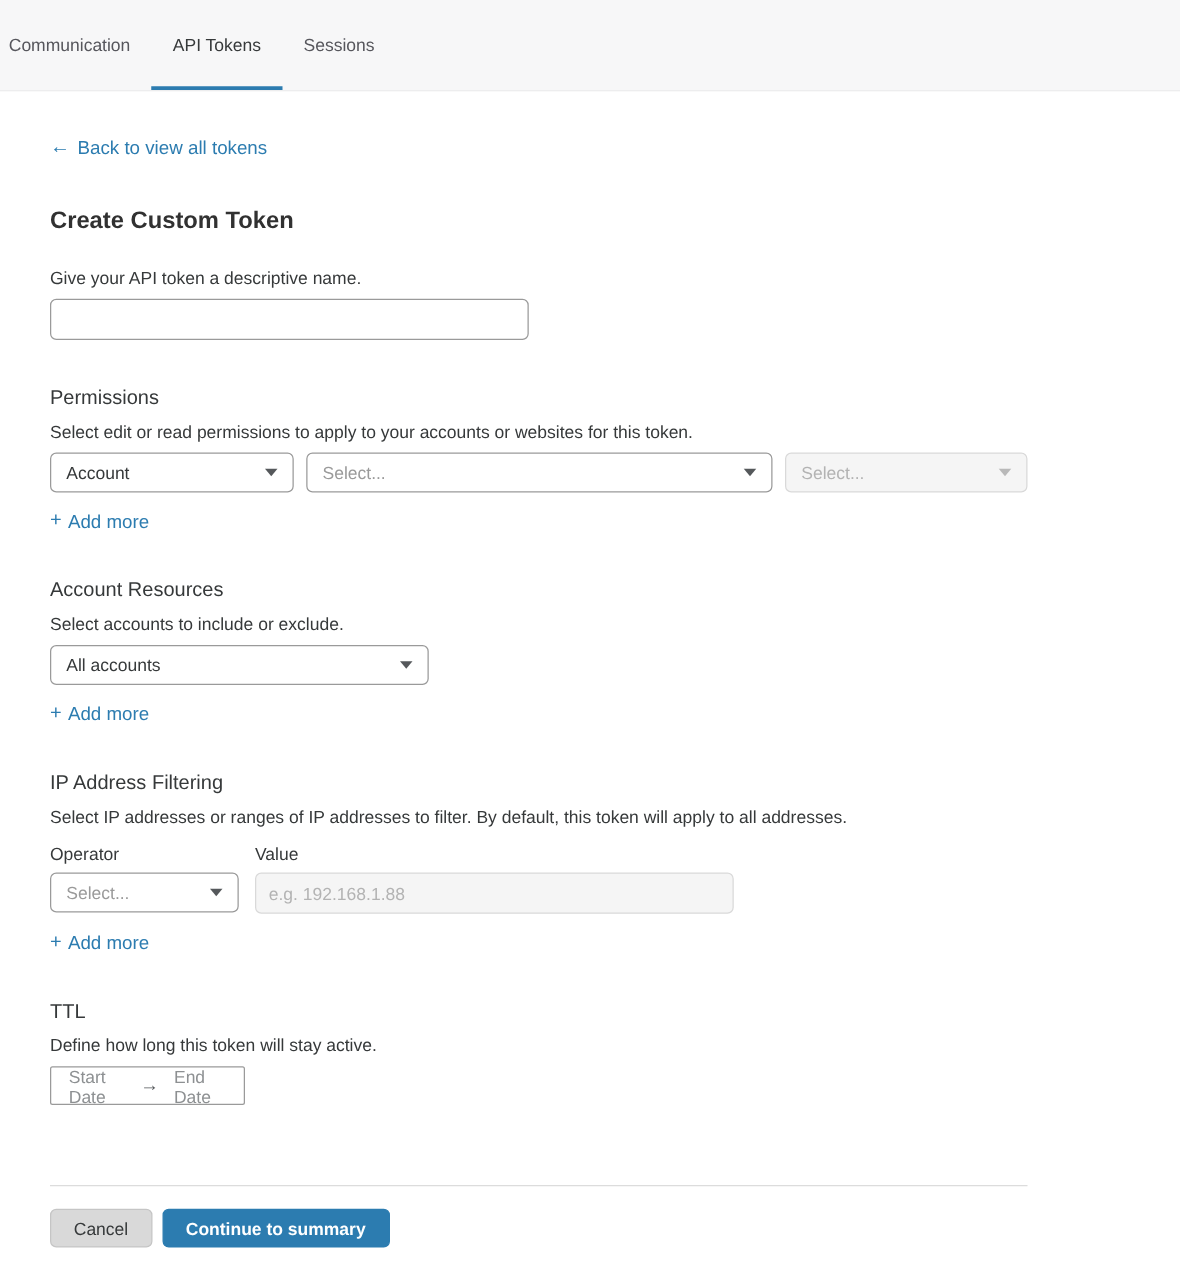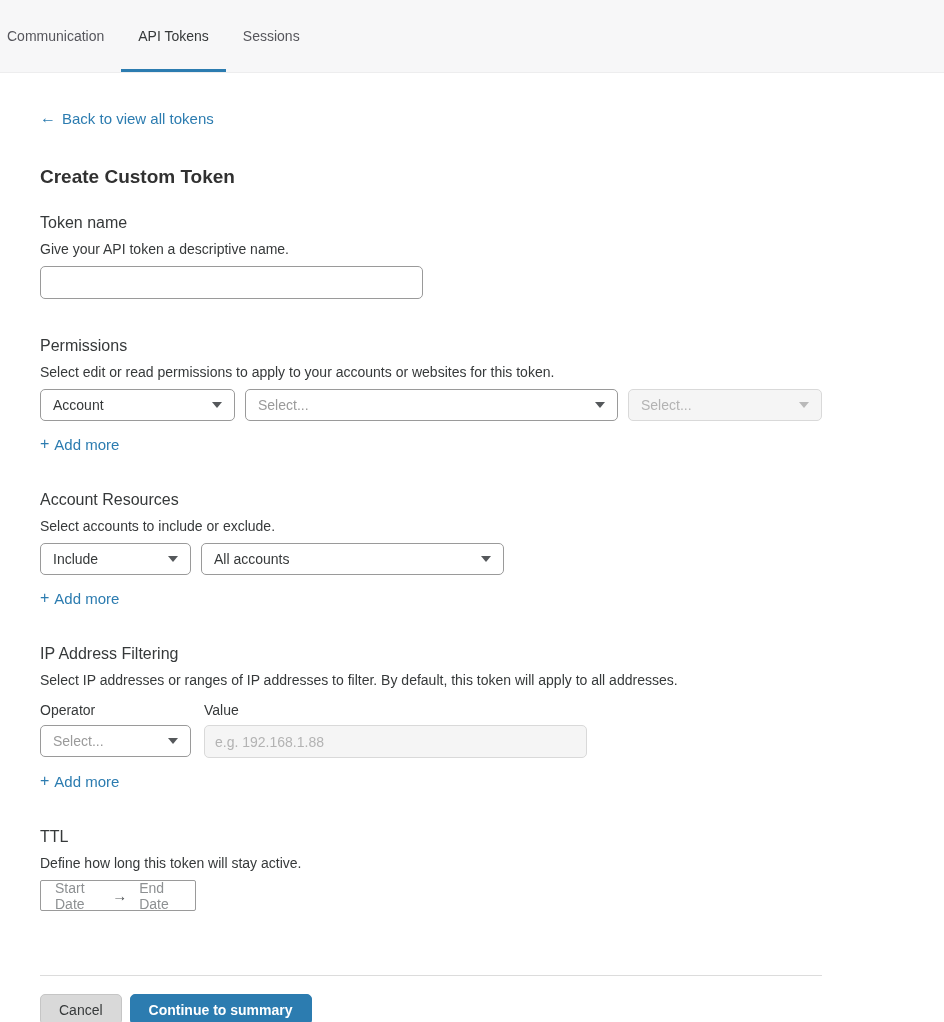--- a/index.html
+++ b/index.html
@@ -205,21 +205,20 @@
 
   <a class="back-link">
     <span class="arrow">←</span>
     <span>Back to view all tokens</span>
   </a>
 
   <h1 class="page-title">Create Custom Token</h1>
 
   
   <div class="section tight">
-    <div class="section-heading">Token name</div>
     <div class="section-desc">Give your API token a descriptive name.</div>
     <div class="controls-row">
       <input class="text-input" type="text" placeholder="" style="">
     </div>
   </div>
 
   
   <div class="section">
     <div class="section-heading">Permissions</div>
     <div class="section-desc">Select edit or read permissions to apply to your accounts or websites for this token.</div>
@@ -241,24 +240,20 @@
       <span class="plus">+</span>
       <span>Add more</span>
     </a>
   </div>
 
   
   <div class="section">
     <div class="section-heading">Account Resources</div>
     <div class="section-desc">Select accounts to include or exclude.</div>
     <div class="controls-row">
-      <div class="select w-mode">
-        <span class="sel-text">Include</span>
-        <span class="chev"></span>
-      </div>
       <div class="select w-accounts">
         <span class="sel-text">All accounts</span>
         <span class="chev"></span>
       </div>
     </div>
     <a class="add-more">
       <span class="plus">+</span>
       <span>Add more</span>
     </a>
   </div>

